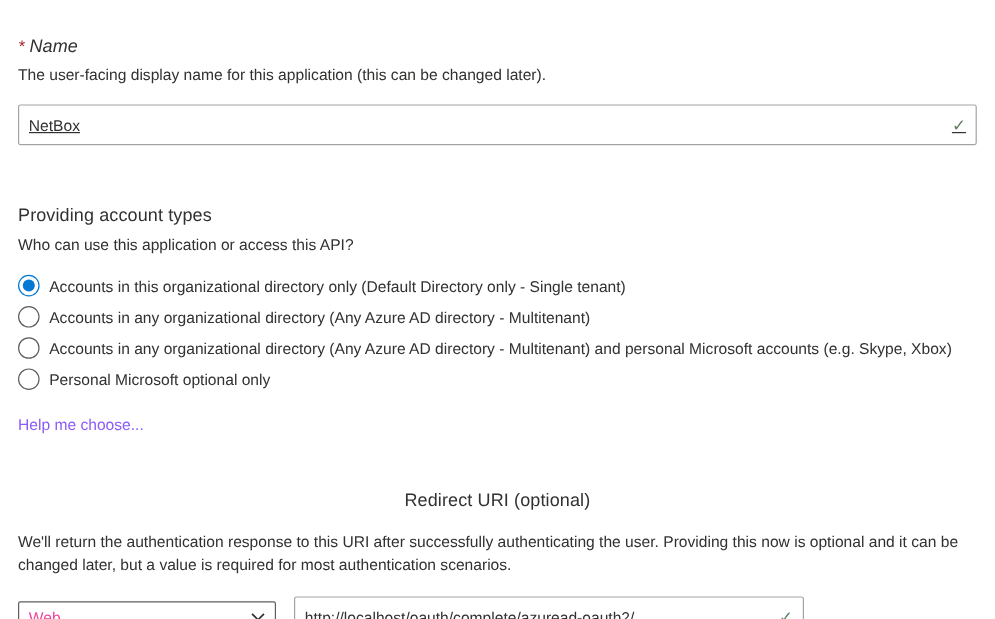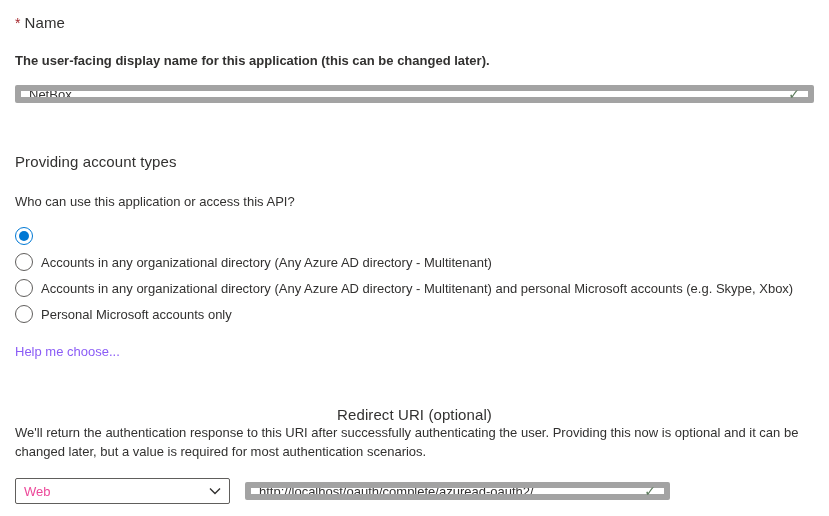--- a/index.html
+++ b/index.html
@@ -24,32 +24,33 @@
   .required-marker {
     color: #a4262c;
     margin-right: 4px;
     font-size: 14px;
   }
   .description {
     font-size: 13px;
     color: #323130;
     line-height: 19px;
   }
-  .name-label-row { margin-top: 2px; }
-  .name-desc { margin-top: 20px; font-weight: bold; }
+  .name-label-row { margin-top: 18px; font-style: italic; }
+  .name-desc { margin-top: 6px; }
 
   .text-input {
     margin-top: 15px;
-    height: 18px;
-    border: 6px solid #a3a3a3;
+    height: 34px;
+    border: 1px solid #a3a3a3;
     border-radius: 2px;
     display: flex;
     align-items: center;
     padding: 0 8px;
     background: #ffffff;
+    text-decoration: underline;
   }
   .text-input.full { width: 799px; }
   .text-input input {
     border: none;
     outline: none;
     flex: 1 1 auto;
     font-family: "Liberation Sans", "DejaVu Sans", sans-serif;
     font-size: 13px;
     color: #323130;
     background: transparent;
@@ -57,21 +58,21 @@
   }
   .checkmark {
     flex: 0 0 auto;
     color: #5f7d5f;
     font-size: 14px;
     line-height: 1;
     margin-left: 6px;
   }
 
   .account-types-heading { margin-top: 50px; }
-  .question { margin-top: 22px; font-size: 13px; }
+  .question { margin-top: 6px; font-size: 13px; }
 
   .radio-group { margin-top: 12px; }
   .radio-row {
     display: flex;
     align-items: center;
     height: 26px;
     cursor: pointer;
   }
   .radio-circle {
     width: 18px;
@@ -103,21 +104,21 @@
     display: inline-block;
     margin-top: 17px;
     font-size: 13px;
     color: #8b5cf6;
     text-decoration: none;
     cursor: pointer;
   }
 
   .redirect-heading { margin-top: 46px; text-align: center; }
   .redirect-desc {
-    margin-top: 0;
+    margin-top: 16px;
     max-width: 800px;
   }
 
   .redirect-row {
     margin-top: 17px;
     display: flex;
     align-items: center;
     gap: 15px;
   }
   .dropdown {
@@ -161,32 +162,33 @@
   </div>
 
   
   <div class="section-heading account-types-heading">Providing account types</div>
 
   <div class="description question">Who can use this application or access this API?</div>
 
   <div class="radio-group">
     <div class="radio-row selected">
       <span class="radio-circle"></span>
+      <span class="radio-label">Accounts in this organizational directory only (Default Directory only - Single tenant)</span>
     </div>
     <div class="radio-row">
       <span class="radio-circle"></span>
       <span class="radio-label">Accounts in any organizational directory (Any Azure AD directory - Multitenant)</span>
     </div>
     <div class="radio-row">
       <span class="radio-circle"></span>
       <span class="radio-label">Accounts in any organizational directory (Any Azure AD directory - Multitenant) and personal Microsoft accounts (e.g. Skype, Xbox)</span>
     </div>
     <div class="radio-row">
       <span class="radio-circle"></span>
-      <span class="radio-label">Personal Microsoft accounts only</span>
+      <span class="radio-label">Personal Microsoft optional only</span>
     </div>
   </div>
 
   <a class="help-link">Help me choose...</a>
 
   
   <div class="section-heading redirect-heading">Redirect URI (optional)</div>
 
   <div class="description redirect-desc">We'll return the authentication response to this URI after successfully authenticating the user. Providing this now is optional and it can be changed later, but a value is required for most authentication scenarios.</div>
 

